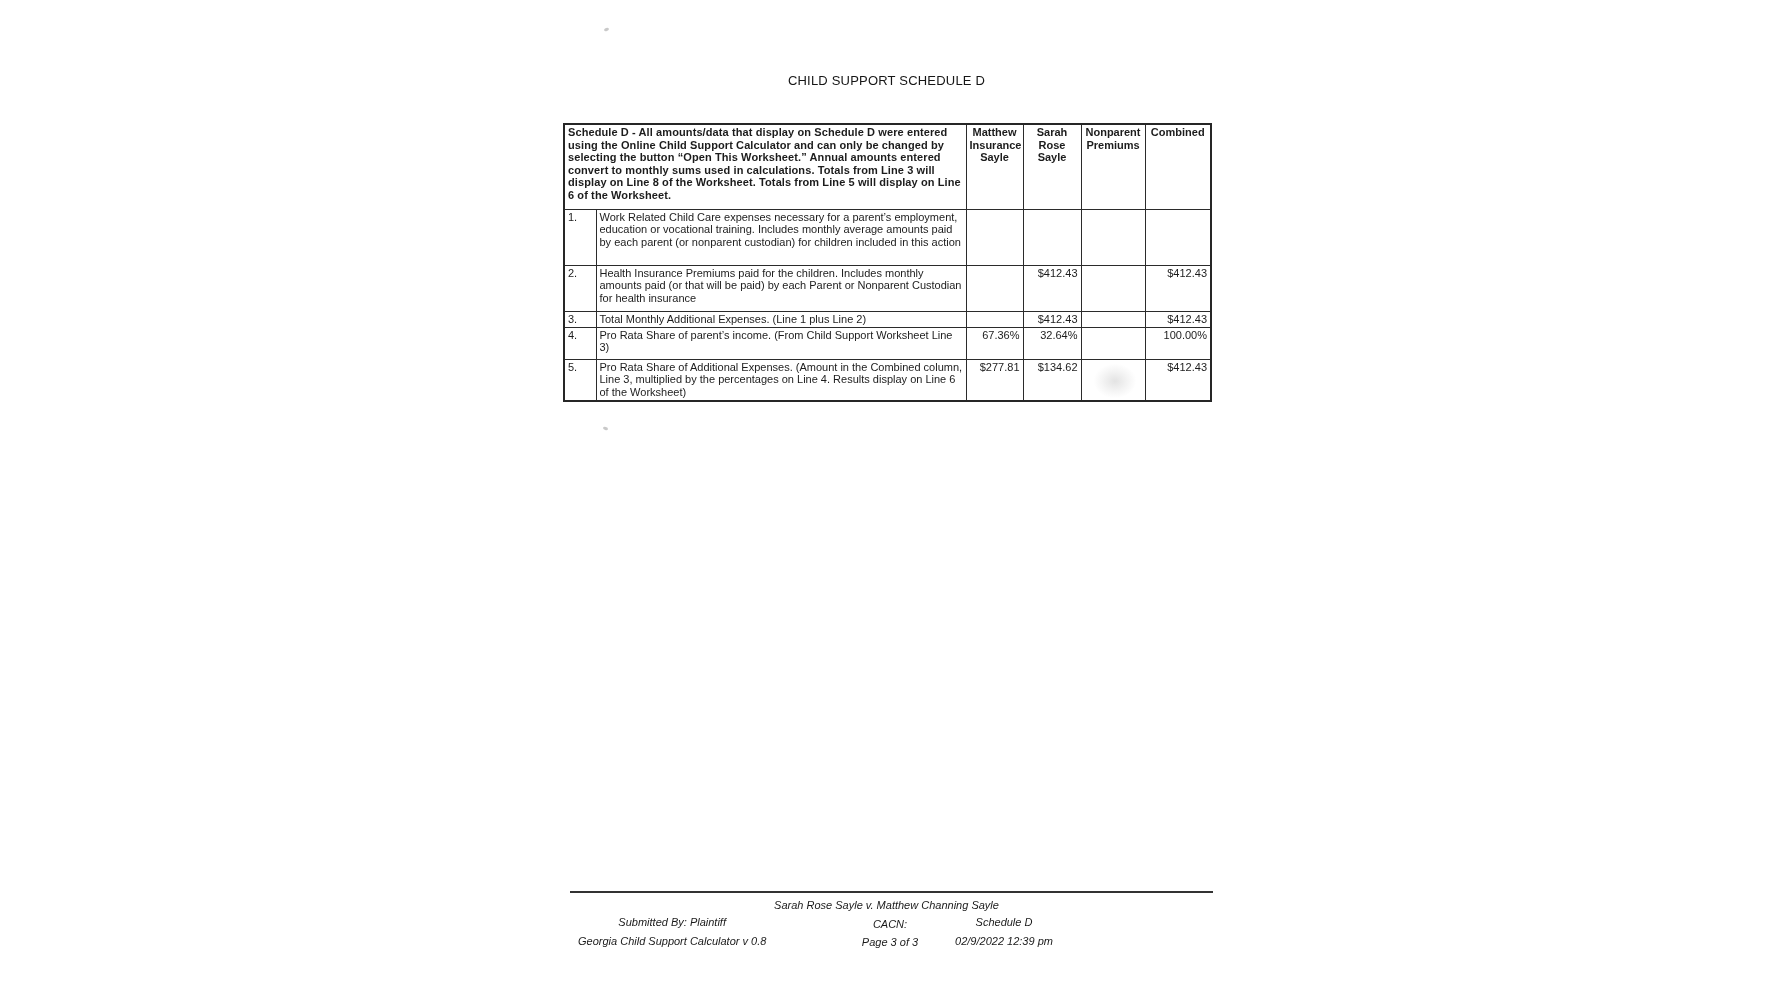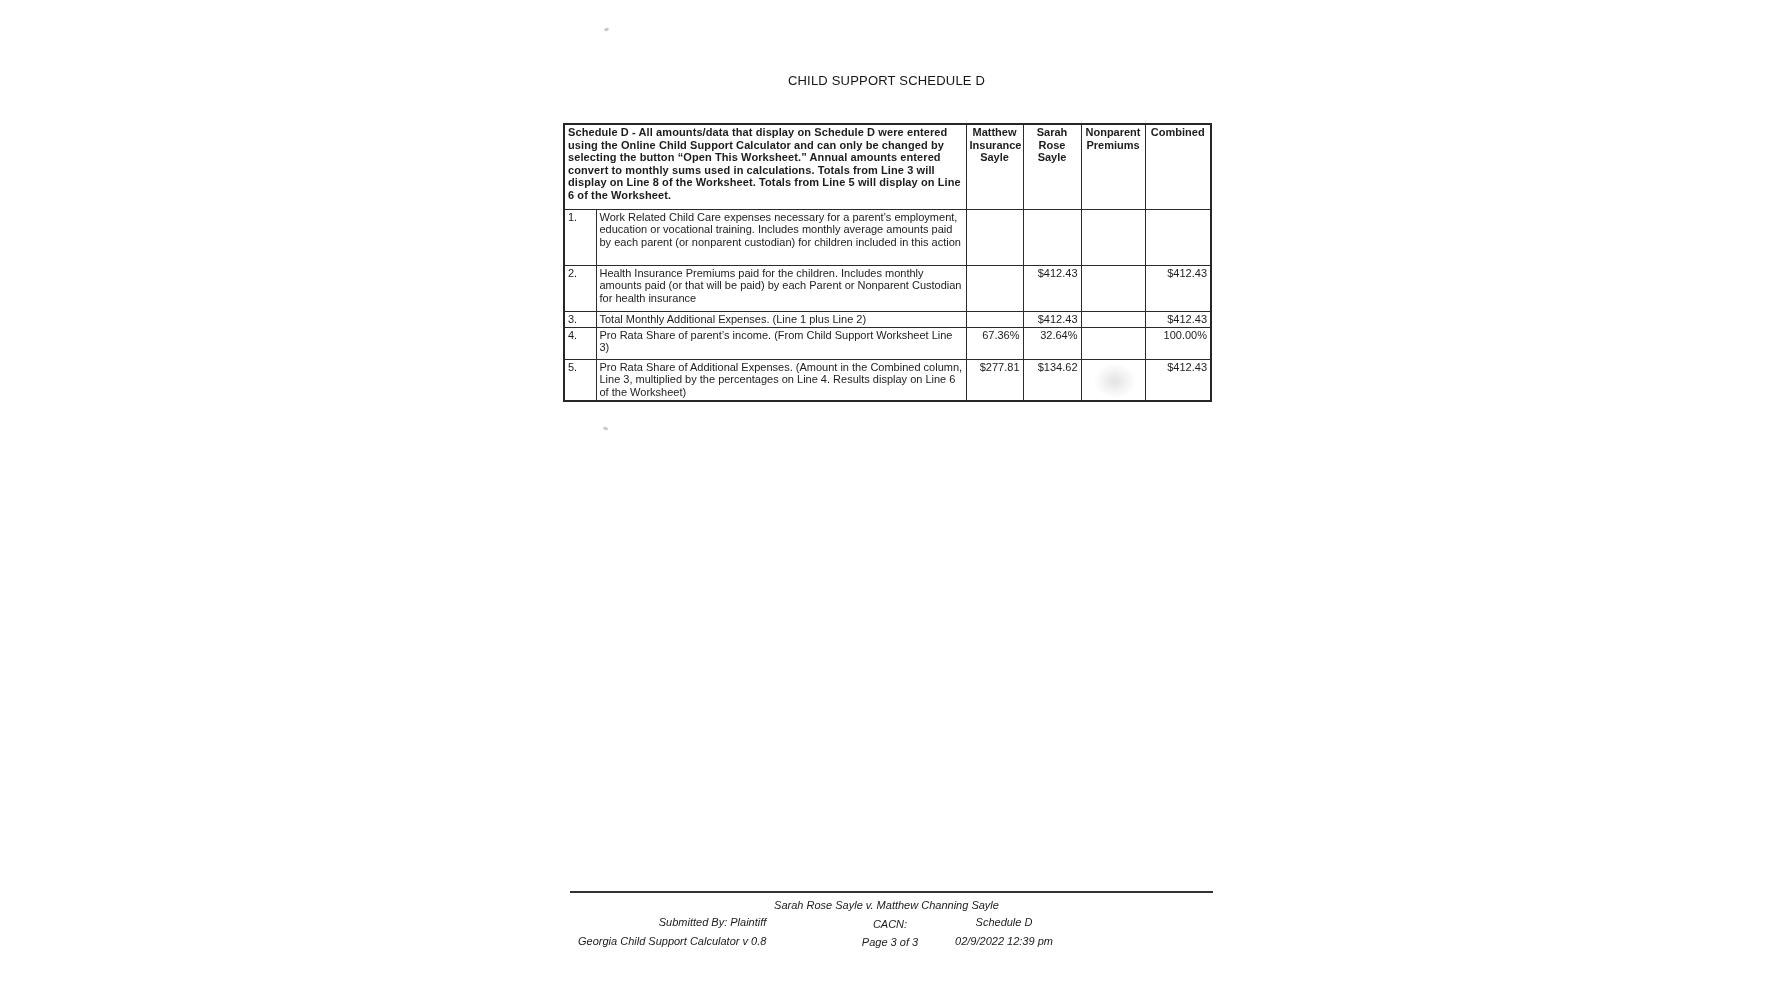--- a/index.html
+++ b/index.html
@@ -50,21 +50,21 @@
   tr.r5 { height: 42px; }
 
   .footer-line {
     position: absolute; left: 570px; top: 891px; width: 643px; height: 0;
     border-top: 2.2px solid #333;
   }
   .footer-text { font-weight: normal; font-style: italic; font-size: 11px; color: #1a1a1a; }
   .case-title {
     position: absolute; left: 563px; top: 899px; width: 647px; text-align: center;
   }
-  .footer-left  { position: absolute; left: 578px; top: 916px; text-align: right; }
+  .footer-left  { position: absolute; left: 578px; top: 916px; text-align: center; }
   .footer-left div  { margin-bottom: 7px; }
   .footer-center{ position: absolute; left: 790px; top: 918px; width: 200px; text-align: center; }
   .footer-center div{ margin-bottom: 6px; }
   .footer-right { position: absolute; left: 900px; top: 916px; width: 200px; text-align: center; }
   .footer-right div { margin-bottom: 7px; padding-left: 8px; }
 
   .speck {
     position: absolute; width: 5px; height: 3px;
     background: #c9c9c9; border-radius: 50%;
   }

